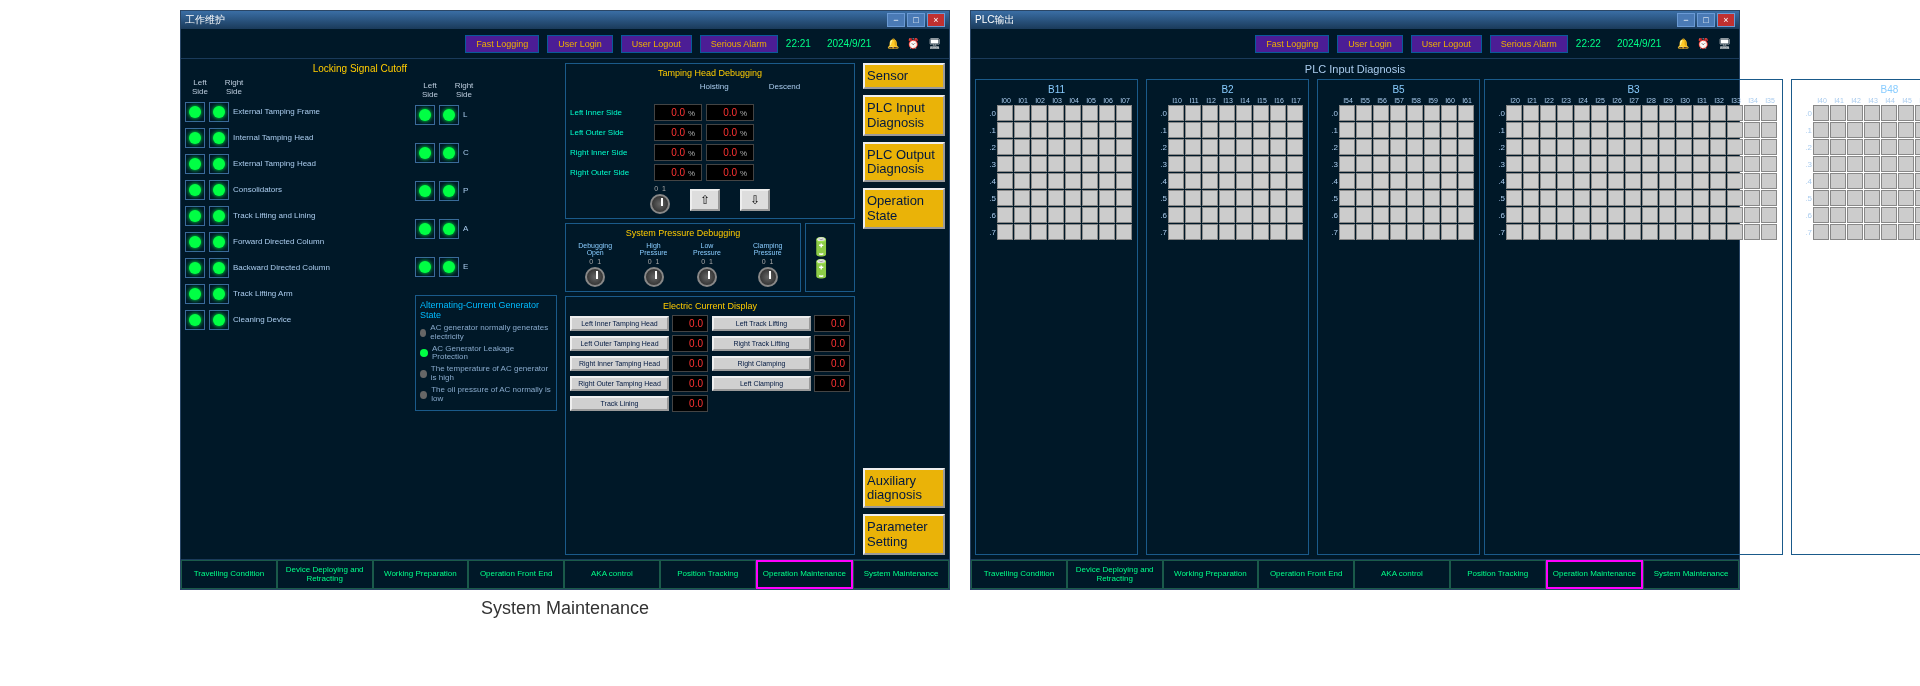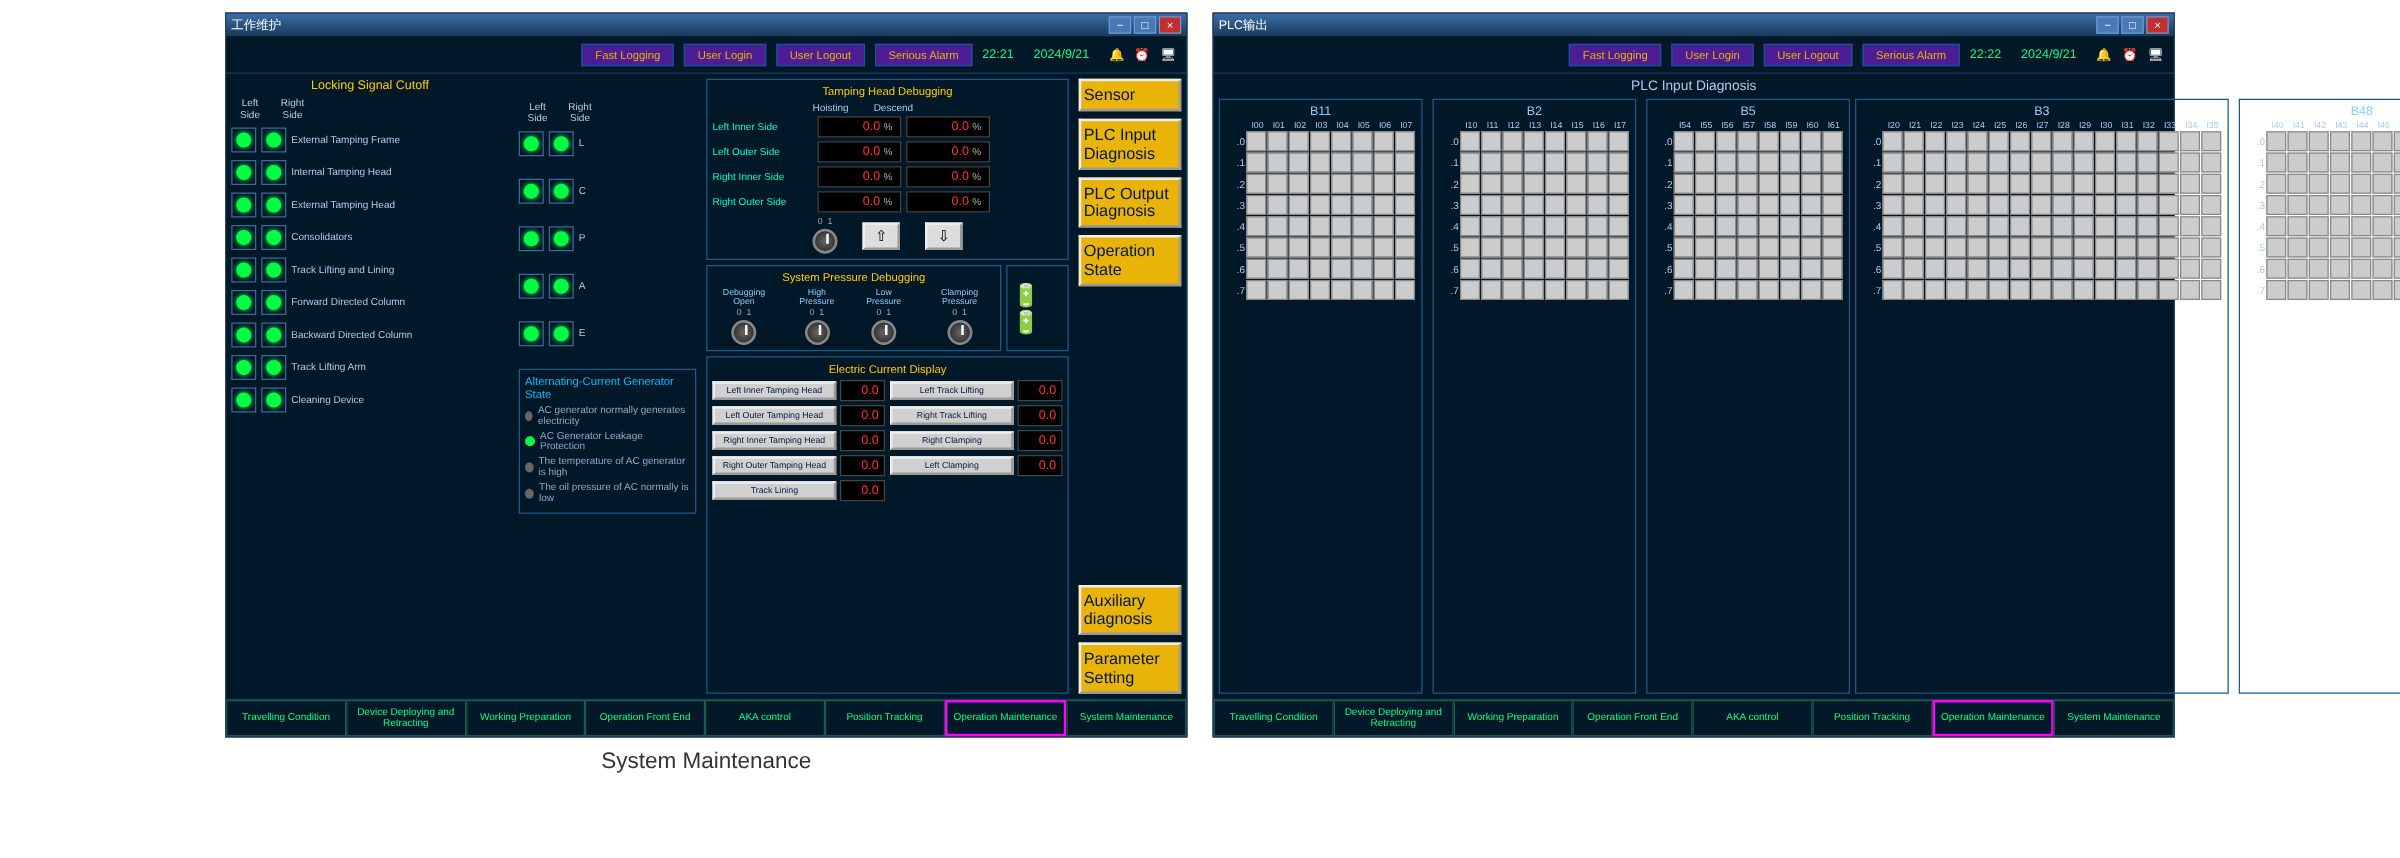--- a/index.html
+++ b/index.html
@@ -17,39 +17,39 @@
 .navbtn{flex:1;background:#001828;border:1px solid #1a5a4a;color:#00ff88;font-size:8px;display:flex;align-items:center;justify-content:center;text-align:center;cursor:pointer;line-height:1.1}
 .navbtn.active{border:2px solid #ff00ff}
 .caption{text-align:center;font-size:18px;color:#333;margin-top:8px}
 .col{display:flex;flex-direction:column}
 
 
 .s1-left{width:230px;padding:4px}
 .s1-mid{width:150px;padding:4px}
 .s1-center{flex:1;padding:4px;display:flex;flex-direction:column;gap:4px}
 .s1-right{width:90px;padding:4px;display:flex;flex-direction:column;gap:6px}
-.sectitle{color:#ffcc00;font-size:10px;text-align:center;margin-bottom:4px}
+.sectitle{color:#ffcc00;font-size:10px;text-align:right;margin-bottom:4px}
 .sigrow{display:flex;align-items:center;gap:4px;margin-bottom:6px}
 .siglbl{color:#bbccdd;font-size:8px;width:30px;text-align:center}
 .sigind{width:20px;height:20px;border:1px solid #3a6a9a;background:#001828;display:flex;align-items:center;justify-content:center}
 .sigind.on::after{content:"";width:12px;height:12px;border-radius:50%;background:#00ff44;box-shadow:0 0 4px #00ff44}
 .sigtxt{color:#aaccee;font-size:8px;flex:1;line-height:1.1}
 .genstate{border:1px solid #1a5a8a;padding:4px;margin-top:4px}
 .genstate .gtitle{color:#00bbff;font-size:9px;margin-bottom:4px}
 .genrow{display:flex;align-items:center;gap:4px;margin-bottom:3px}
 .gendot{width:8px;height:8px;border-radius:50%;background:#666}
 .gendot.green{background:#00ff44}
 .gentxt{color:#88aacc;font-size:8px;line-height:1.1}
 .panel{border:1px solid #1a5a8a;padding:4px}
 .pnltitle{color:#ffcc00;font-size:9px;text-align:center;margin-bottom:4px}
 .tdrow{display:flex;align-items:center;gap:4px;margin-bottom:3px}
 .tdlbl{color:#00ffcc;font-size:8px;width:80px}
-.valbox{background:#000;border:1px solid #444;color:#ff3333;font-size:10px;padding:2px 6px;width:67px;text-align:right}
+.valbox{background:#000;border:1px solid #444;color:#ff3333;font-size:10px;padding:2px 6px;width:48px;text-align:right}
 .valbox .unit{color:#aaa;font-size:8px}
-.hdrow{display:flex;gap:20px;margin-bottom:2px}
+.hdrow{display:flex;gap:40px;justify-content:center;margin-bottom:13px}
 .hdlbl{color:#aaccee;font-size:8px}
 .knob{width:20px;height:20px;border-radius:50%;background:radial-gradient(#666,#222);border:2px solid #888;position:relative;display:inline-block}
 .knob::after{content:"";position:absolute;width:2px;height:8px;background:#fff;top:2px;left:9px}
 .knobrow{display:flex;gap:12px;justify-content:center;align-items:flex-end}
 .knobcol{display:flex;flex-direction:column;align-items:center;gap:2px}
 .knoblbl{color:#88ccff;font-size:7px;text-align:center;line-height:1}
 .knobscale{color:#aaa;font-size:7px}
 .arrowbtn{width:30px;height:22px;background:#ddd;border:2px outset #eee;display:flex;align-items:center;justify-content:center;font-size:12px;cursor:pointer}
 .sbtn{background:#eab308;border:2px outset #eee;color:#001840;font-size:13px;padding:4px 2px;text-align:left;cursor:pointer;line-height:1.1}
 .ecrow{display:flex;gap:4px}

